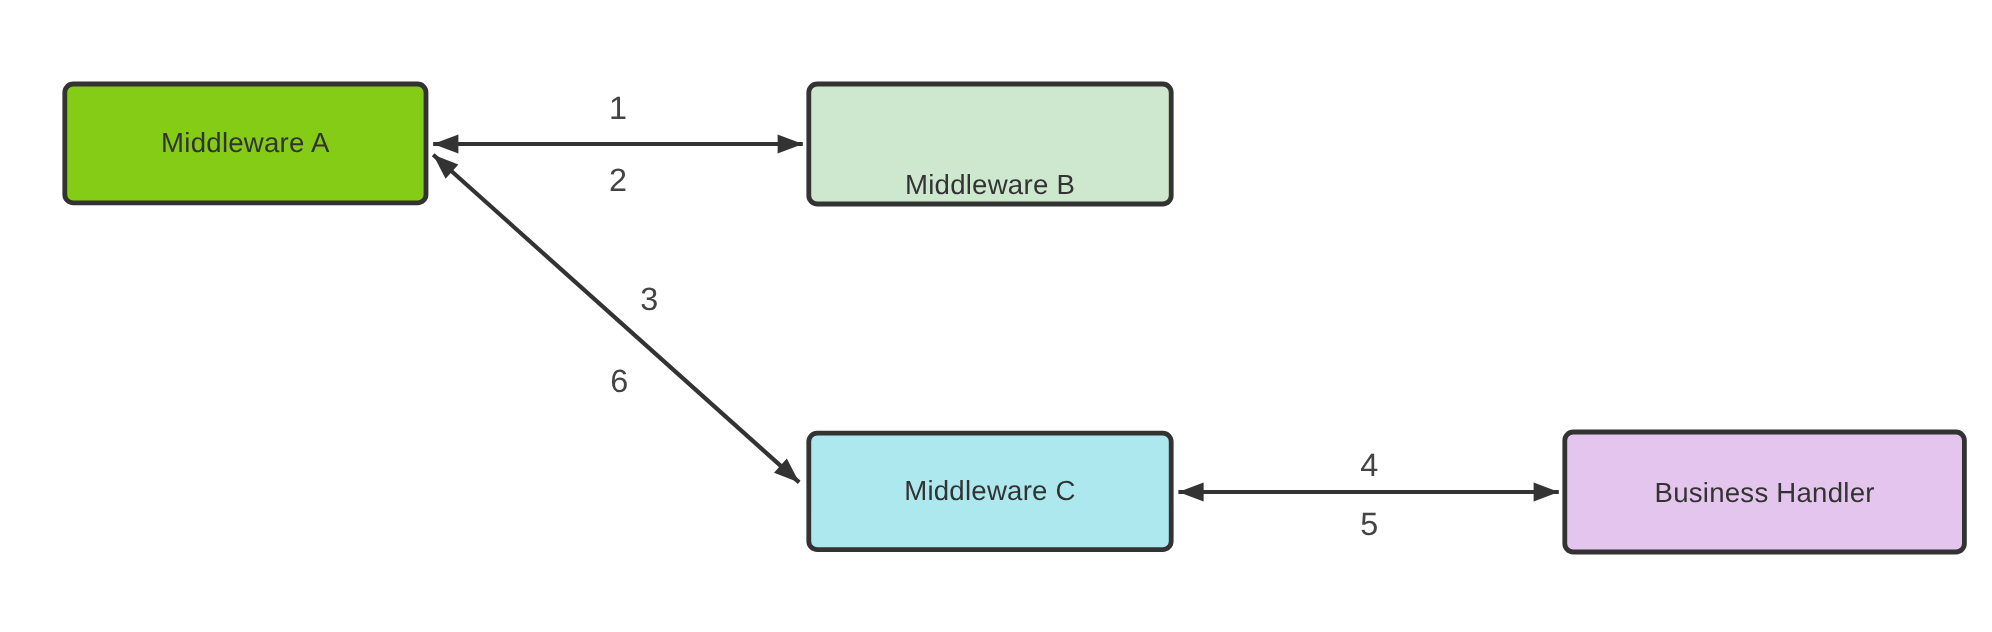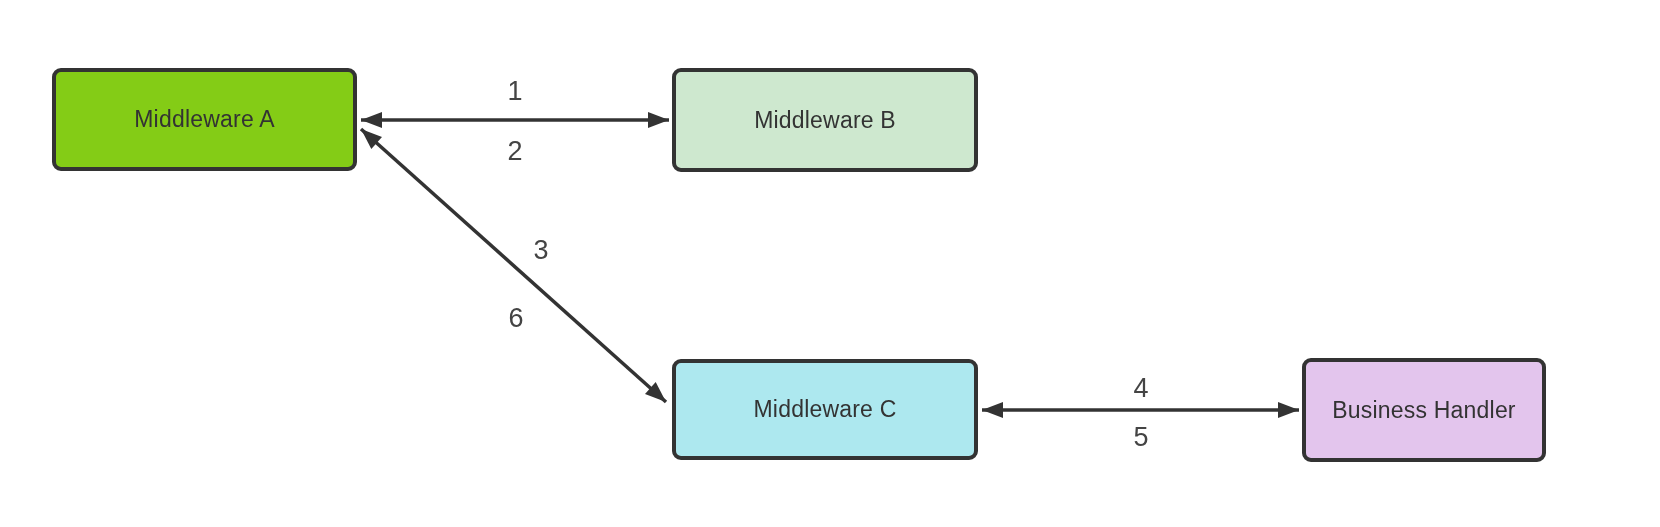--- a/index.html
+++ b/index.html
@@ -53,27 +53,27 @@
       </marker>
     </defs>
   <line x1="361" y1="120" x2="669" y2="120" stroke="#333333" stroke-width="3.5" marker-start="url(#arrowhead)" marker-end="url(#arrowhead)"></line>
       <line x1="361" y1="129" x2="666" y2="402" stroke="#333333" stroke-width="3.5" marker-start="url(#arrowhead)" marker-end="url(#arrowhead)"></line>
       <line x1="982" y1="410" x2="1299" y2="410" stroke="#333333" stroke-width="3.5" marker-start="url(#arrowhead)" marker-end="url(#arrowhead)"></line>
     </svg>
 
 <div class="node" style="left: 52px; top: 68px; width: 305px; height: 103px; background: #84cc16; border: 4px solid rgb(51, 51, 51);">
       <span class="node-label" style="color: rgb(51, 51, 51);">Middleware A</span>
     </div>
-    <div class="node" style="left: 672px; top: 68px; width: 306px; height: 104px; background: rgb(206, 232, 207); border: 4px solid rgb(51, 51, 51);">
+    <div class="node" style="left: 672px; top: 68px; width: 306px; height: 104px; background: rgb(206, 232, 207); border: 4px solid rgb(51, 51, 51); align-items: flex-end;">
       <span class="node-label" style="color: rgb(51, 51, 51);">Middleware B</span>
     </div>
     <div class="node" style="left: 672px; top: 359px; width: 306px; height: 101px; background: rgb(173, 232, 239); border: 4px solid rgb(51, 51, 51);">
       <span class="node-label" style="color: rgb(51, 51, 51);">Middleware C</span>
     </div>
-    <div class="node" style="left: 1302px; top: 358px; width: 244px; height: 104px; background: rgb(227, 197, 237); border: 4px solid rgb(51, 51, 51);">
+    <div class="node" style="left: 1302px; top: 358px; width: 337px; height: 104px; background: rgb(227, 197, 237); border: 4px solid rgb(51, 51, 51);">
       <span class="node-label" style="color: rgb(51, 51, 51);">Business Handler</span>
     </div>
     <span class="edge-label" style="left: 515px; top: 91px; color: rgb(68, 68, 68);">1</span>
     <span class="edge-label" style="left: 515px; top: 151px; color: rgb(68, 68, 68);">2</span>
     <span class="edge-label" style="left: 541px; top: 250px; color: rgb(68, 68, 68);">3</span>
     <span class="edge-label" style="left: 516px; top: 318px; color: rgb(68, 68, 68);">6</span>
     <span class="edge-label" style="left: 1141px; top: 388px; color: rgb(68, 68, 68);">4</span>
     <span class="edge-label" style="left: 1141px; top: 437px; color: rgb(68, 68, 68);">5</span>
   </div>
 

